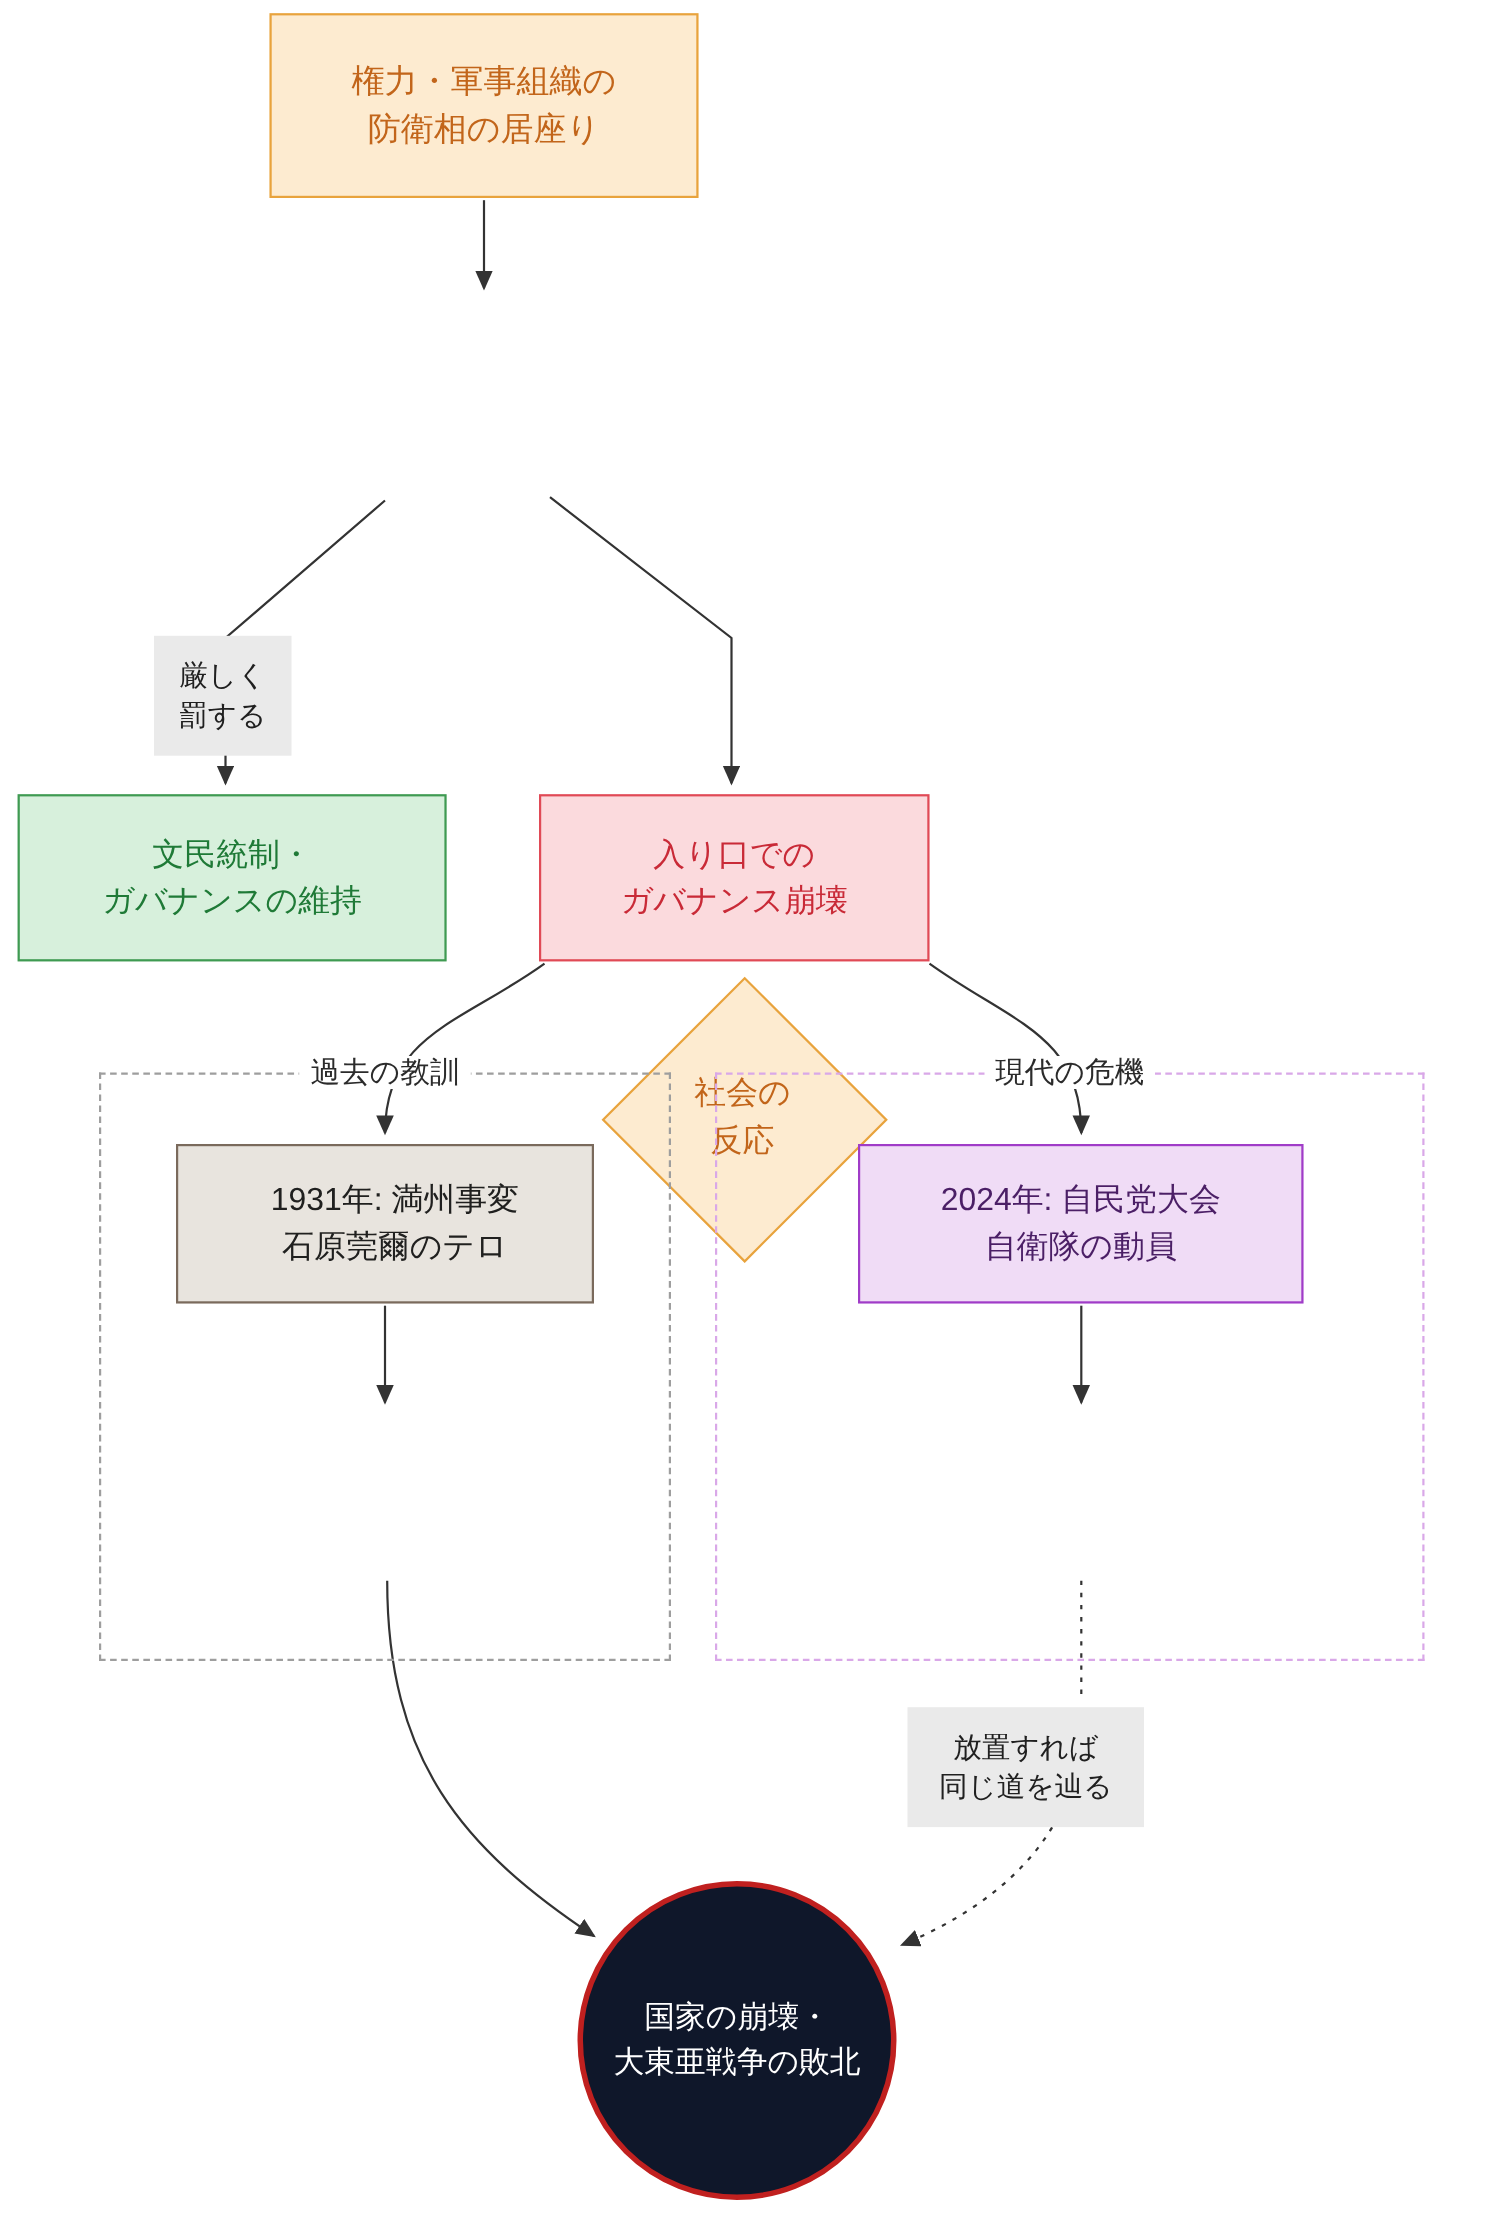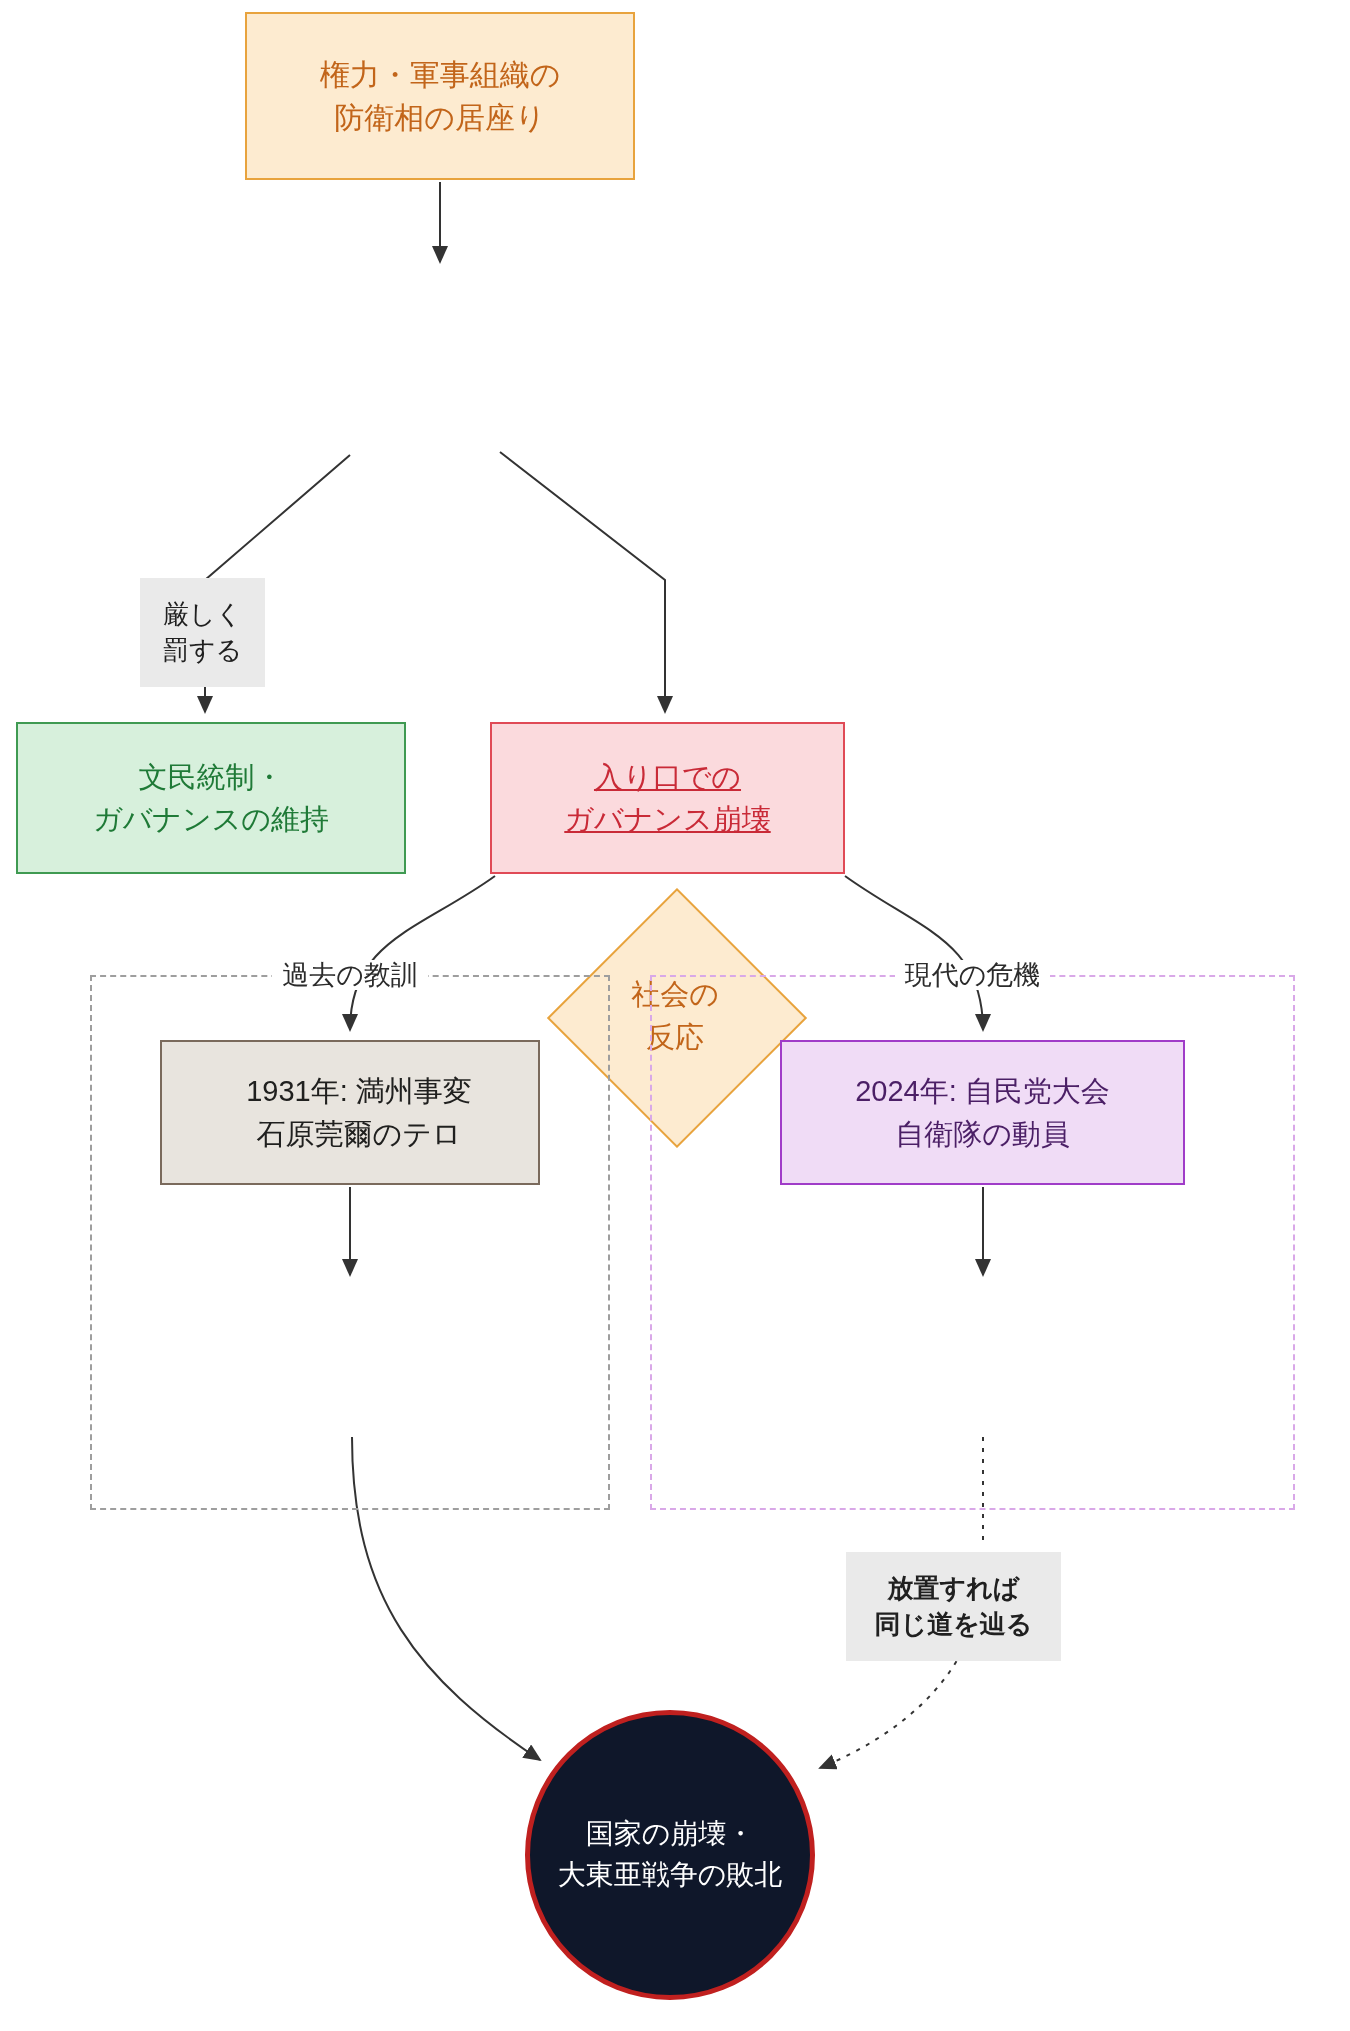--- a/index.html
+++ b/index.html
@@ -75,21 +75,20 @@
     color: #1f7a37;
     font-size: 29px;
   }
   
   .n-governance-fail {
     left: 490px; top: 722px; width: 355px; height: 152px;
     background: #fbdadd;
     border: 2.5px solid #e04a56;
     color: #c92a37;
     font-size: 29px;
-    text-decoration: underline;
   }
   
   .subgraph {
     position: absolute;
     box-sizing: border-box;
     border: 2px dashed #9a9a9a;
     background: transparent;
   }
   .sg-past {
     left: 90px; top: 975px; width: 520px; height: 535px;
@@ -158,21 +157,21 @@
     color: #202020;
     font-size: 26px;
     line-height: 1.4;
     text-align: center;
     white-space: pre-line;
     padding: 18px 5px;
     box-sizing: border-box;
   }
   .el-punish { left: 140px; top: 578px; width: 125px; }
   .el-defend { left: 565px; top: 578px; width: 190px; }
-  .el-neglect { left: 846px; top: 1552px; width: 215px; font-weight: bold; }
+  .el-neglect { left: 825px; top: 1552px; width: 215px; }
 </style>
 </head>
 <body>
 
 <div id="canvas">
 
   <svg class="edges" viewBox="0 0 1350 2031">
     <defs>
       <marker id="arrow" markerWidth="10" markerHeight="10" refX="8" refY="4" orient="auto" markerUnits="strokeWidth">
         <path d="M0,0 L9,4 L0,8 z" fill="#333333"></path>

